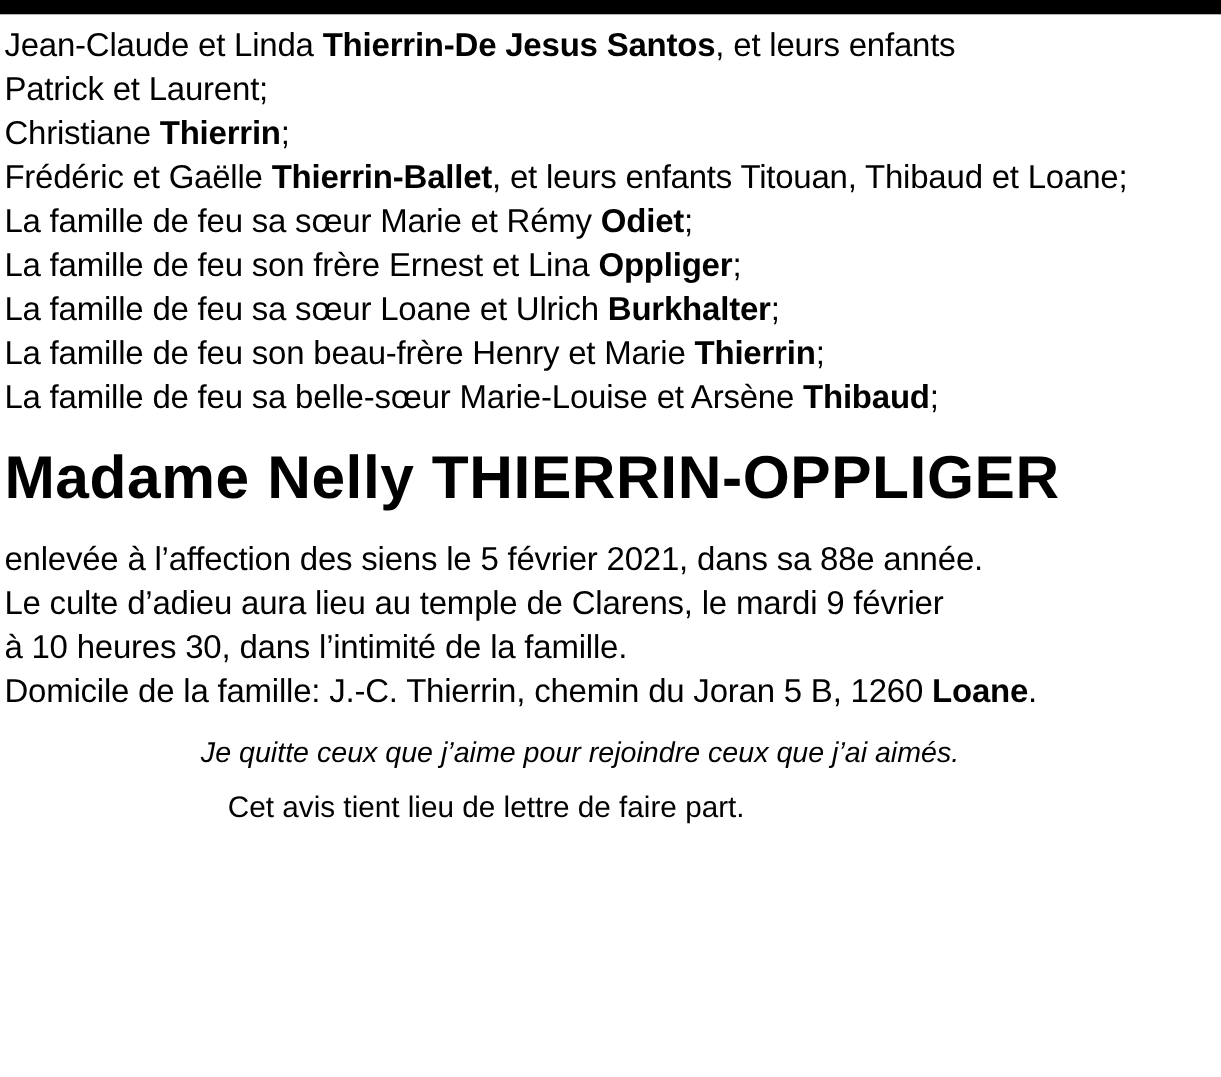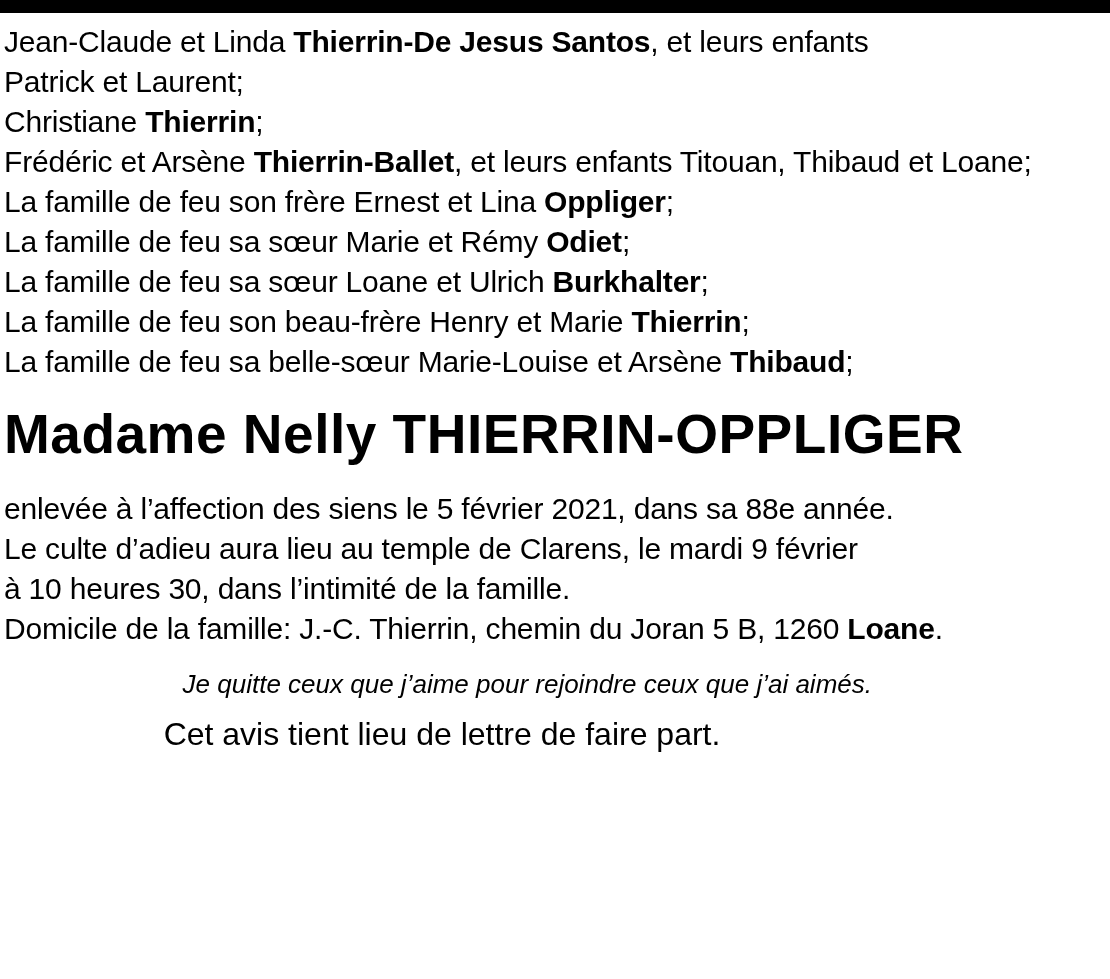--- a/index.html
+++ b/index.html
@@ -57,40 +57,40 @@
   .quote {
     text-align: right;
     font-style: italic;
     font-size: 26px;
     line-height: 42px;
     margin-top: 14px;
     padding-right: 8px;
   }
   .closing {
     text-align: center;
-    font-size: 32px;
+    font-size: 27px;
     line-height: 42px;
     margin-top: 8px;
   }
 </style>
 </head>
 <body>
 
 <div id="notice">
 
   <div class="top-rule"></div>
 
   <div class="body-area">
 
     <div class="block-survivors">
         <div class="line wrap"><span>Jean-Claude et Linda </span><b>Thierrin-De Jesus Santos</b><span>, et leurs enfants Patrick et Laurent;</span></div>
         <div class="line"><span>Christiane </span><b>Thierrin</b><span>;</span></div>
-        <div class="line"><span>Frédéric et Arsène </span><b>Thierrin-Ballet</b><span>, et leurs enfants Titouan, Thibaud et Loane;</span></div>
+        <div class="line"><span>Frédéric et Gaëlle </span><b>Thierrin-Ballet</b><span>, et leurs enfants Titouan, Thibaud et Loane;</span></div>
+        <div class="line"><span>La famille de feu sa sœur Marie et Rémy </span><b>Odiet</b><span>;</span></div>
         <div class="line"><span>La famille de feu son frère Ernest et Lina </span><b>Oppliger</b><span>;</span></div>
-        <div class="line"><span>La famille de feu sa sœur Marie et Rémy </span><b>Odiet</b><span>;</span></div>
         <div class="line"><span>La famille de feu sa sœur Loane et Ulrich </span><b>Burkhalter</b><span>;</span></div>
         <div class="line"><span>La famille de feu son beau-frère Henry et Marie </span><b>Thierrin</b><span>;</span></div>
         <div class="line"><span>La famille de feu sa belle-sœur Marie-Louise et Arsène </span><b>Thibaud</b><span>;</span></div>
       </div>
 
     <div class="deceased-name">Madame Nelly THIERRIN-OPPLIGER</div>
 
     <div>
         <div class="line"><span>enlevée à l’affection des siens le 5 février 2021, dans sa 88e année.</span></div>
         <div class="line wrap"><span>Le culte d’adieu aura lieu au temple de Clarens, le mardi 9 février à 10 heures 30, dans l’intimité de la famille.</span></div>

